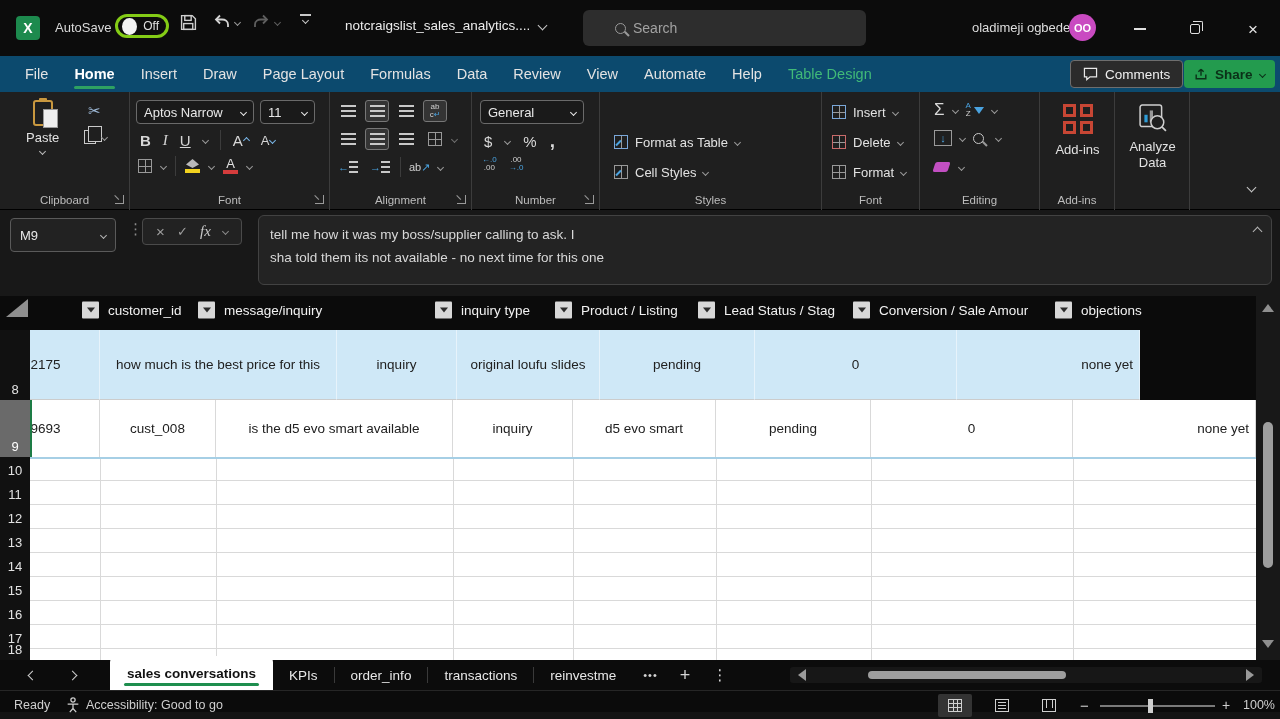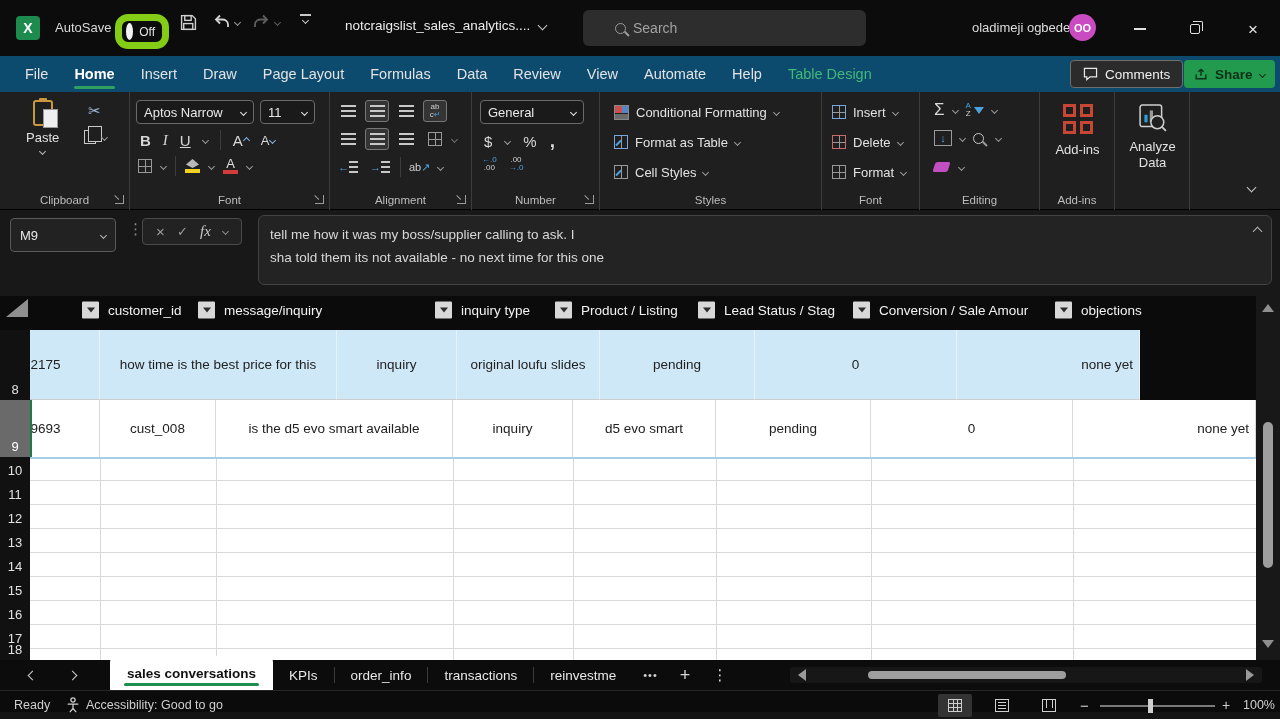--- a/index.html
+++ b/index.html
@@ -19,21 +19,21 @@
   .tri-dn-g { width:0; height:0; border-left:6px solid transparent; border-right:6px solid transparent; border-top:8px solid #8f8f8f; }
   .tri-l-g { width:0; height:0; border-top:6px solid transparent; border-bottom:6px solid transparent; border-right:8px solid #9a9a9a; }
   .tri-r-g { width:0; height:0; border-top:6px solid transparent; border-bottom:6px solid transparent; border-left:8px solid #9a9a9a; }
   .mag { display:inline-block; width:11px; height:11px; border:1.6px solid #9a9a9a; border-radius:50%; position:relative; }
   .mag::after { content:""; position:absolute; width:6px; height:1.6px; background:#9a9a9a; transform:rotate(45deg); right:-5px; bottom:-2px; }
 
   
   .titlebar { position:absolute; left:0; top:0; width:1280px; height:56px; background:#0c0c0c; color:#d9d9d9; }
   .excel-logo { position:absolute; left:16px; top:16px; width:24px; height:24px; background:#1d8a4e; border-radius:4px; color:#fff; font-weight:bold; font-size:14px; display:flex; align-items:center; justify-content:center; }
   .ts-label { position:absolute; left:55px; top:20px; font-size:13px; }
-  .toggle { position:absolute; left:115px; top:14px; width:54px; height:35px; border:7px solid #84cc16; border-radius:13px; display:flex; align-items:center; padding:0 7px 0 4px; gap:6px; }
+  .toggle { position:absolute; left:115px; top:14px; width:54px; height:24px; border:3px solid #84cc16; border-radius:13px; display:flex; align-items:center; padding:0 7px 0 4px; gap:6px; }
   .toggle .knob { width:17px; height:17px; border-radius:50%; background:#f2f2f2; }
   .toggle .state { font-size:12px; color:#e0e0e0; }
   .qat { position:absolute; top:14px; display:flex; align-items:center; gap:4px; color:#d0d0d0; }
   .filename { position:absolute; left:345px; top:18px; font-size:13.5px; color:#ececec; display:flex; align-items:center; gap:9px; }
   .searchbox { position:absolute; left:583px; top:10px; width:283px; height:36px; background:#2d2d2d; border-radius:6px; display:flex; align-items:center; gap:12px; padding-left:28px; color:#a2a2a2; font-size:14px; }
   .user { position:absolute; left:972px; top:20px; font-size:13px; color:#dedede; }
   .avatar { position:absolute; left:1069px; top:14px; width:27px; height:27px; border-radius:50%; background:#c94ac1; color:#fff; font-size:11px; font-weight:bold; display:flex; align-items:center; justify-content:center; }
   .winbtn { position:absolute; top:18px; width:30px; height:22px; display:flex; align-items:center; justify-content:center; color:#e6e6e6; }
   .min-ic { width:12px; height:1.6px; background:#e0e0e0; }
   .restore-ic { width:10px; height:10px; border:1.4px solid #e0e0e0; border-radius:2px; position:relative; }
@@ -377,25 +377,20 @@
       </div>
       <div class="abs" style="left:10px;top:64px;display:flex;gap:12px;">
         <span class="mini2"><span class="bl">←.0</span><br><span>.00</span></span>
         <span class="mini2"><span>.00</span><br><span class="bl">→.0</span></span>
       </div>
       <div class="grp-label">Number</div>
       <span class="launcher"></span>
     </div>
 
     <div class="grp" style="left:600px;width:222px;">
-      <div class="stylerow abs" style="left:14px;top:8px;">
-        <span class="cf-ic"></span>
-        <span>Conditional Formatting</span>
-        <span class="chev sm" style="color:#9a9a9a"></span>
-      </div>
       <div class="stylerow abs" style="left:14px;top:38px;">
         <span class="grid9 pen-dot" style="border-color:#7aa7d9;"></span>
         <span>Format as Table</span>
         <span class="chev sm" style="color:#9a9a9a"></span>
       </div>
       <div class="stylerow abs" style="left:14px;top:68px;">
         <span class="grid9 pen-dot"></span>
         <span>Cell Styles</span>
         <span class="chev sm" style="color:#9a9a9a"></span>
       </div>
@@ -576,21 +571,21 @@
       </div>
     <div class="rownum" style="top:353px;height:11px;">
         <span>18</span>
       </div>
 
     <div class="drow row8" style="top:34px;height:70px;">
       <div class="dcell c0 left">
           <span class="clipnum">52175</span>
         </div>
       <div class="dcell c2">
-          <span>how time is the best price for this</span>
+          <span>how much is the best price for this</span>
         </div>
       <div class="dcell c3">
           <span>inquiry</span>
         </div>
       <div class="dcell c4">
           <span>original loufu slides</span>
         </div>
       <div class="dcell c5">
           <span>pending</span>
         </div>

